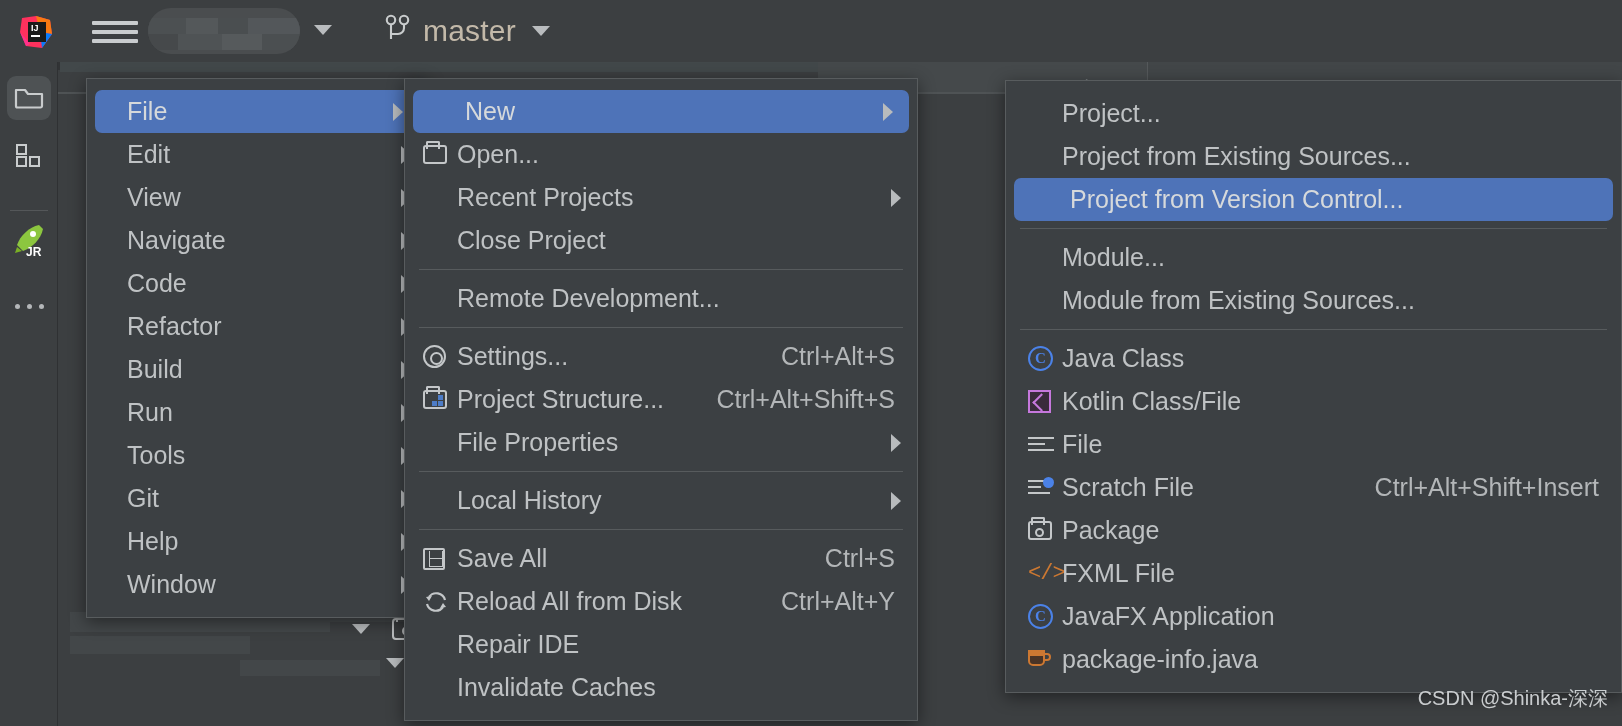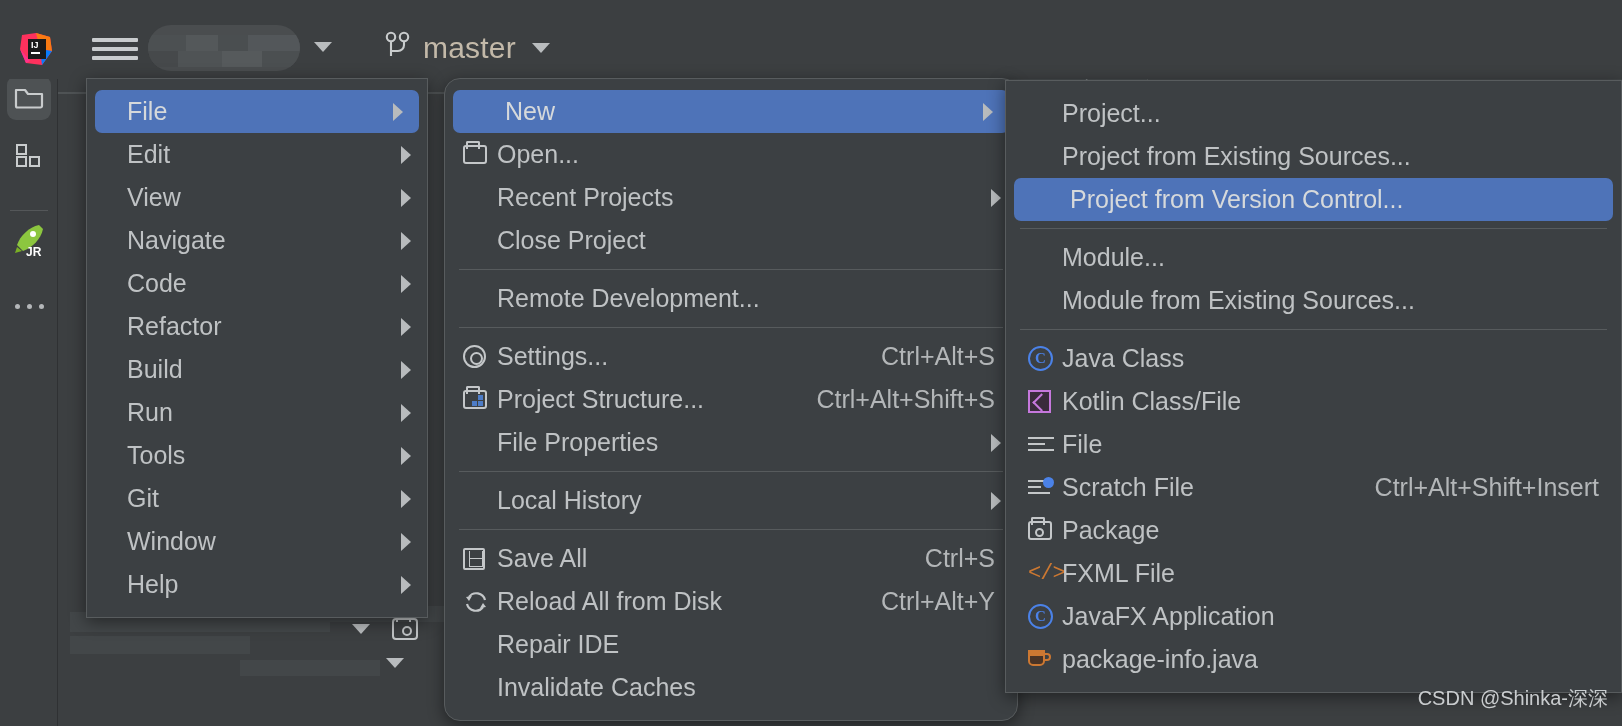--- a/index.html
+++ b/index.html
@@ -10,21 +10,21 @@
     overflow: hidden;
   }
   #app {
     position: relative;
     width: 1622px; height: 726px;
     background: #3c3f41;
   }
 
   
   .topbar {
-    position: absolute; left: 0; top: 17px;
+    position: absolute; left: 0; top: 0;
     width: 1622px; height: 62px;
     background: #3c3f41;
     display: flex; align-items: center;
   }
   .ij-logo {
     position: absolute; left: 18px; top: 14px;
     width: 36px; height: 36px;
   }
   .hamburger {
     position: absolute; left: 92px; top: 18px;
@@ -194,21 +194,21 @@
     height: 1px; background: #575b5d;
     margin: 7px 14px;
   }
 
   
   #menu-main { left: 86px; top: 78px; width: 342px; }
   #menu-main .menu-item { padding-left: 40px; }
   #menu-main .menu-item.selected { padding-left: 32px; }
 
   
-  #menu-file { left: 444px; top: 78px; width: 574px; border-radius: 16px; }
+  #menu-file { left: 404px; top: 78px; width: 514px; }
   #menu-file .menu-item { padding-left: 18px; }
 
   
   #menu-new { left: 1005px; top: 80px; width: 617px; }
   #menu-new .menu-item { padding-left: 22px; }
 
   
   .ic { display: block; }
   .ic-open-folder {
     width: 24px; height: 19px; border: 2px solid #c4c7c9;
@@ -458,25 +458,25 @@
     </div>
     <div class="menu-item">
       <span class="mi-label">Tools</span>
       <span class="mi-arrow"></span>
     </div>
     <div class="menu-item">
       <span class="mi-label">Git</span>
       <span class="mi-arrow"></span>
     </div>
     <div class="menu-item">
+      <span class="mi-label">Help</span>
+      <span class="mi-arrow"></span>
+    </div>
+    <div class="menu-item">
       <span class="mi-label">Window</span>
-      <span class="mi-arrow"></span>
-    </div>
-    <div class="menu-item">
-      <span class="mi-label">Help</span>
       <span class="mi-arrow"></span>
     </div>
   </div>
 
   <div class="menu" id="menu-file">
 
     <div class="menu-item selected">
       <span class="mi-icon"></span>
       <span class="mi-label">New</span>
       <span class="mi-arrow"></span>

